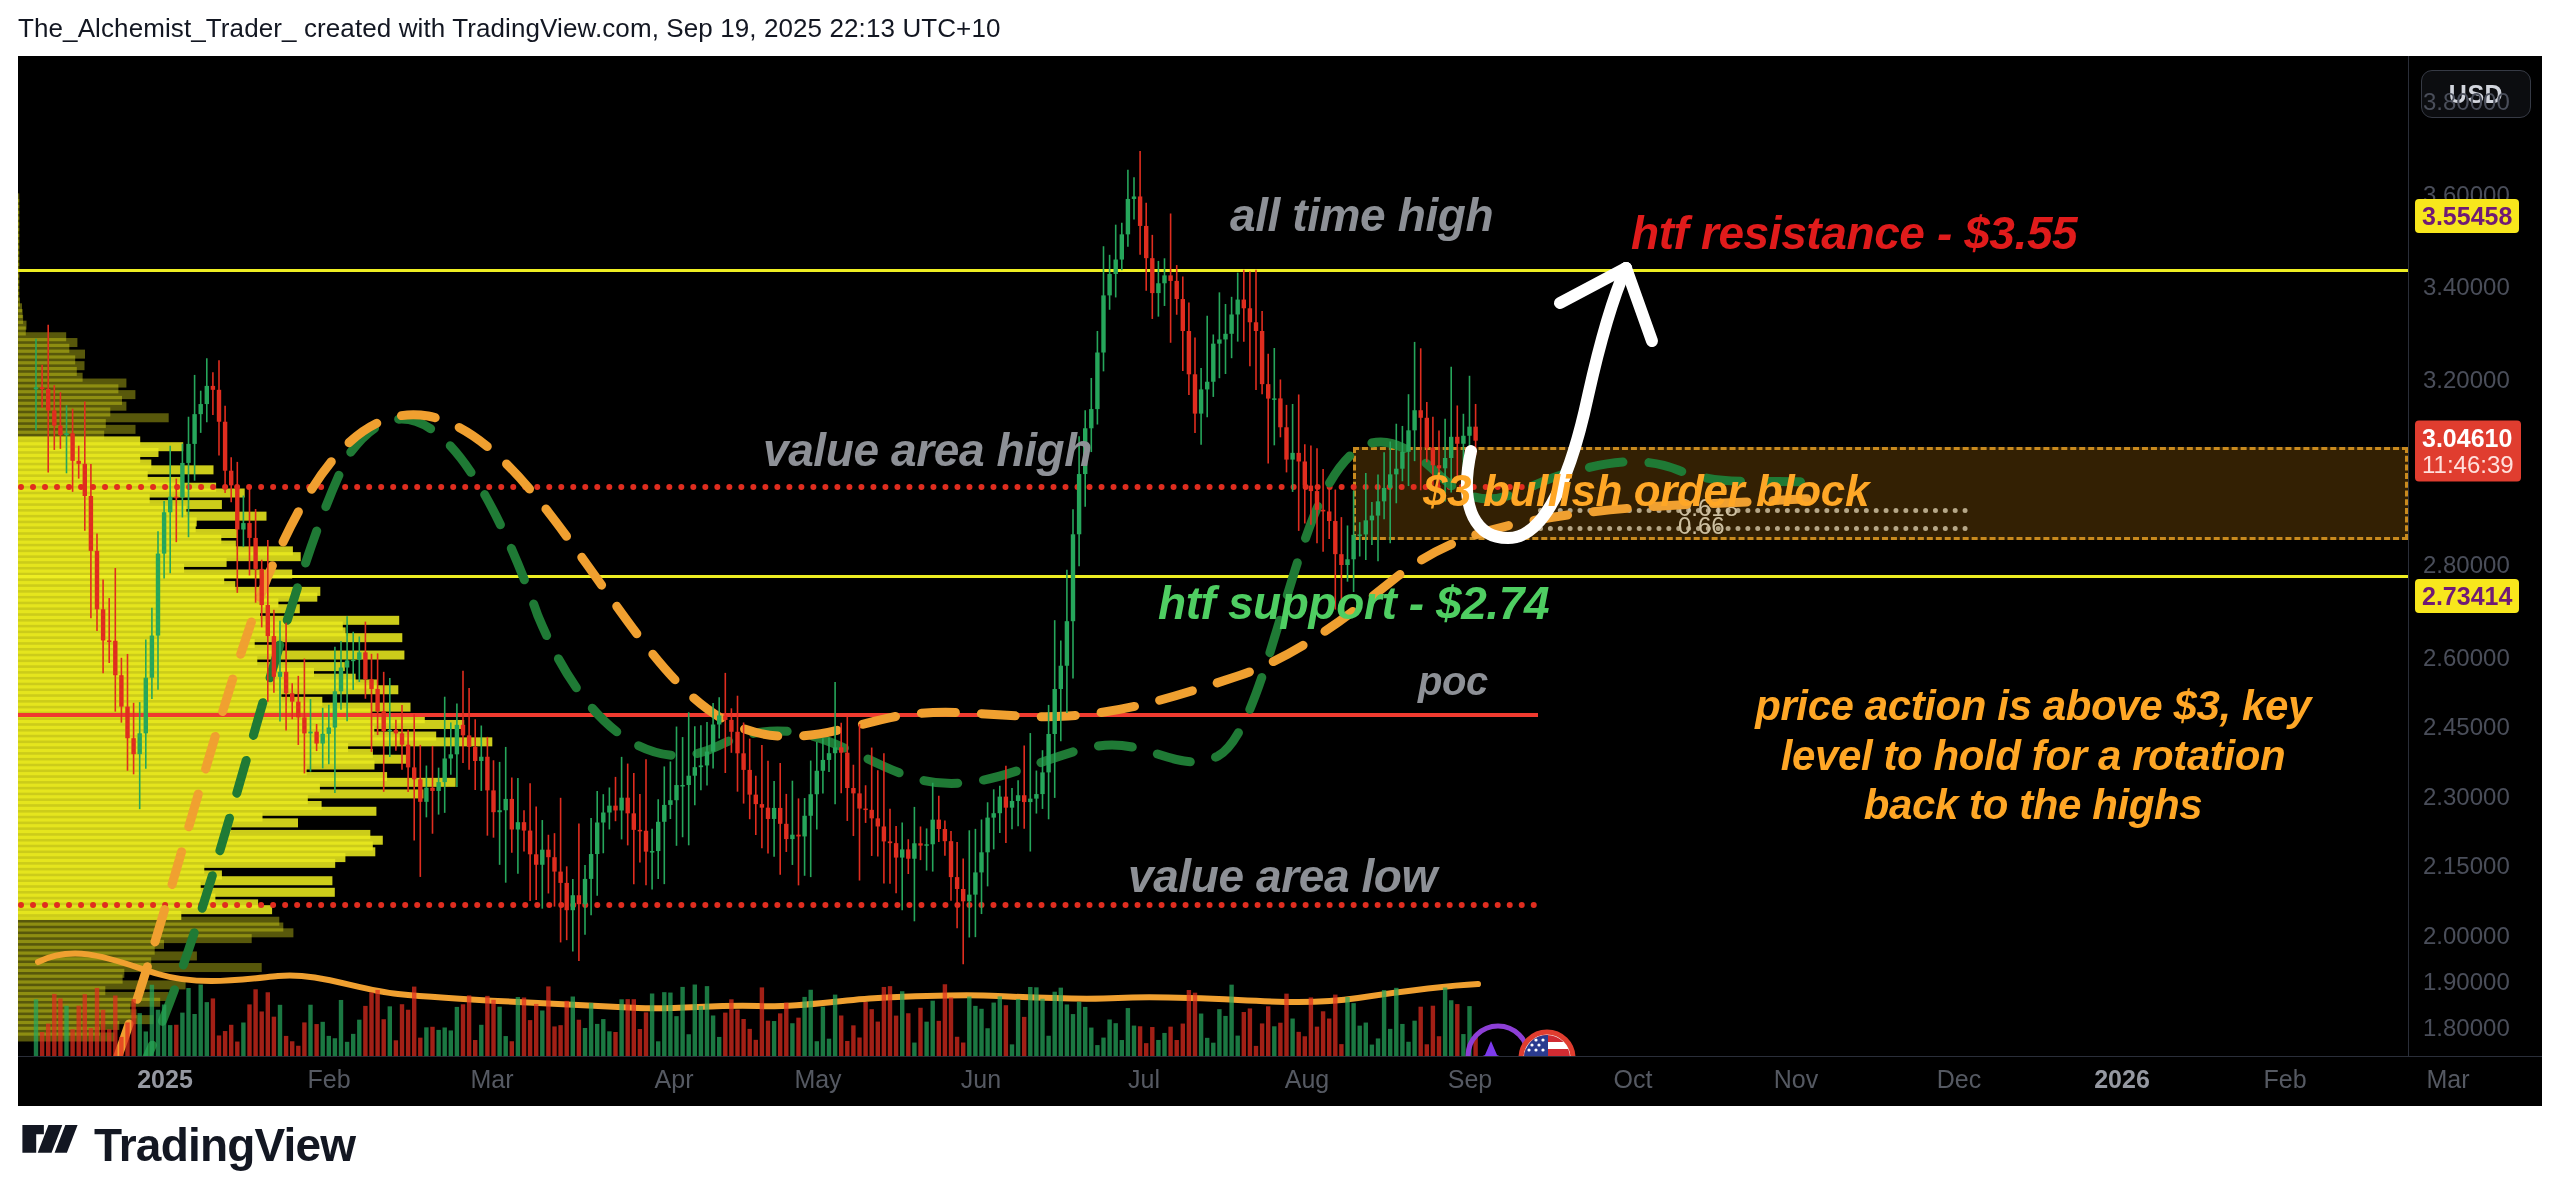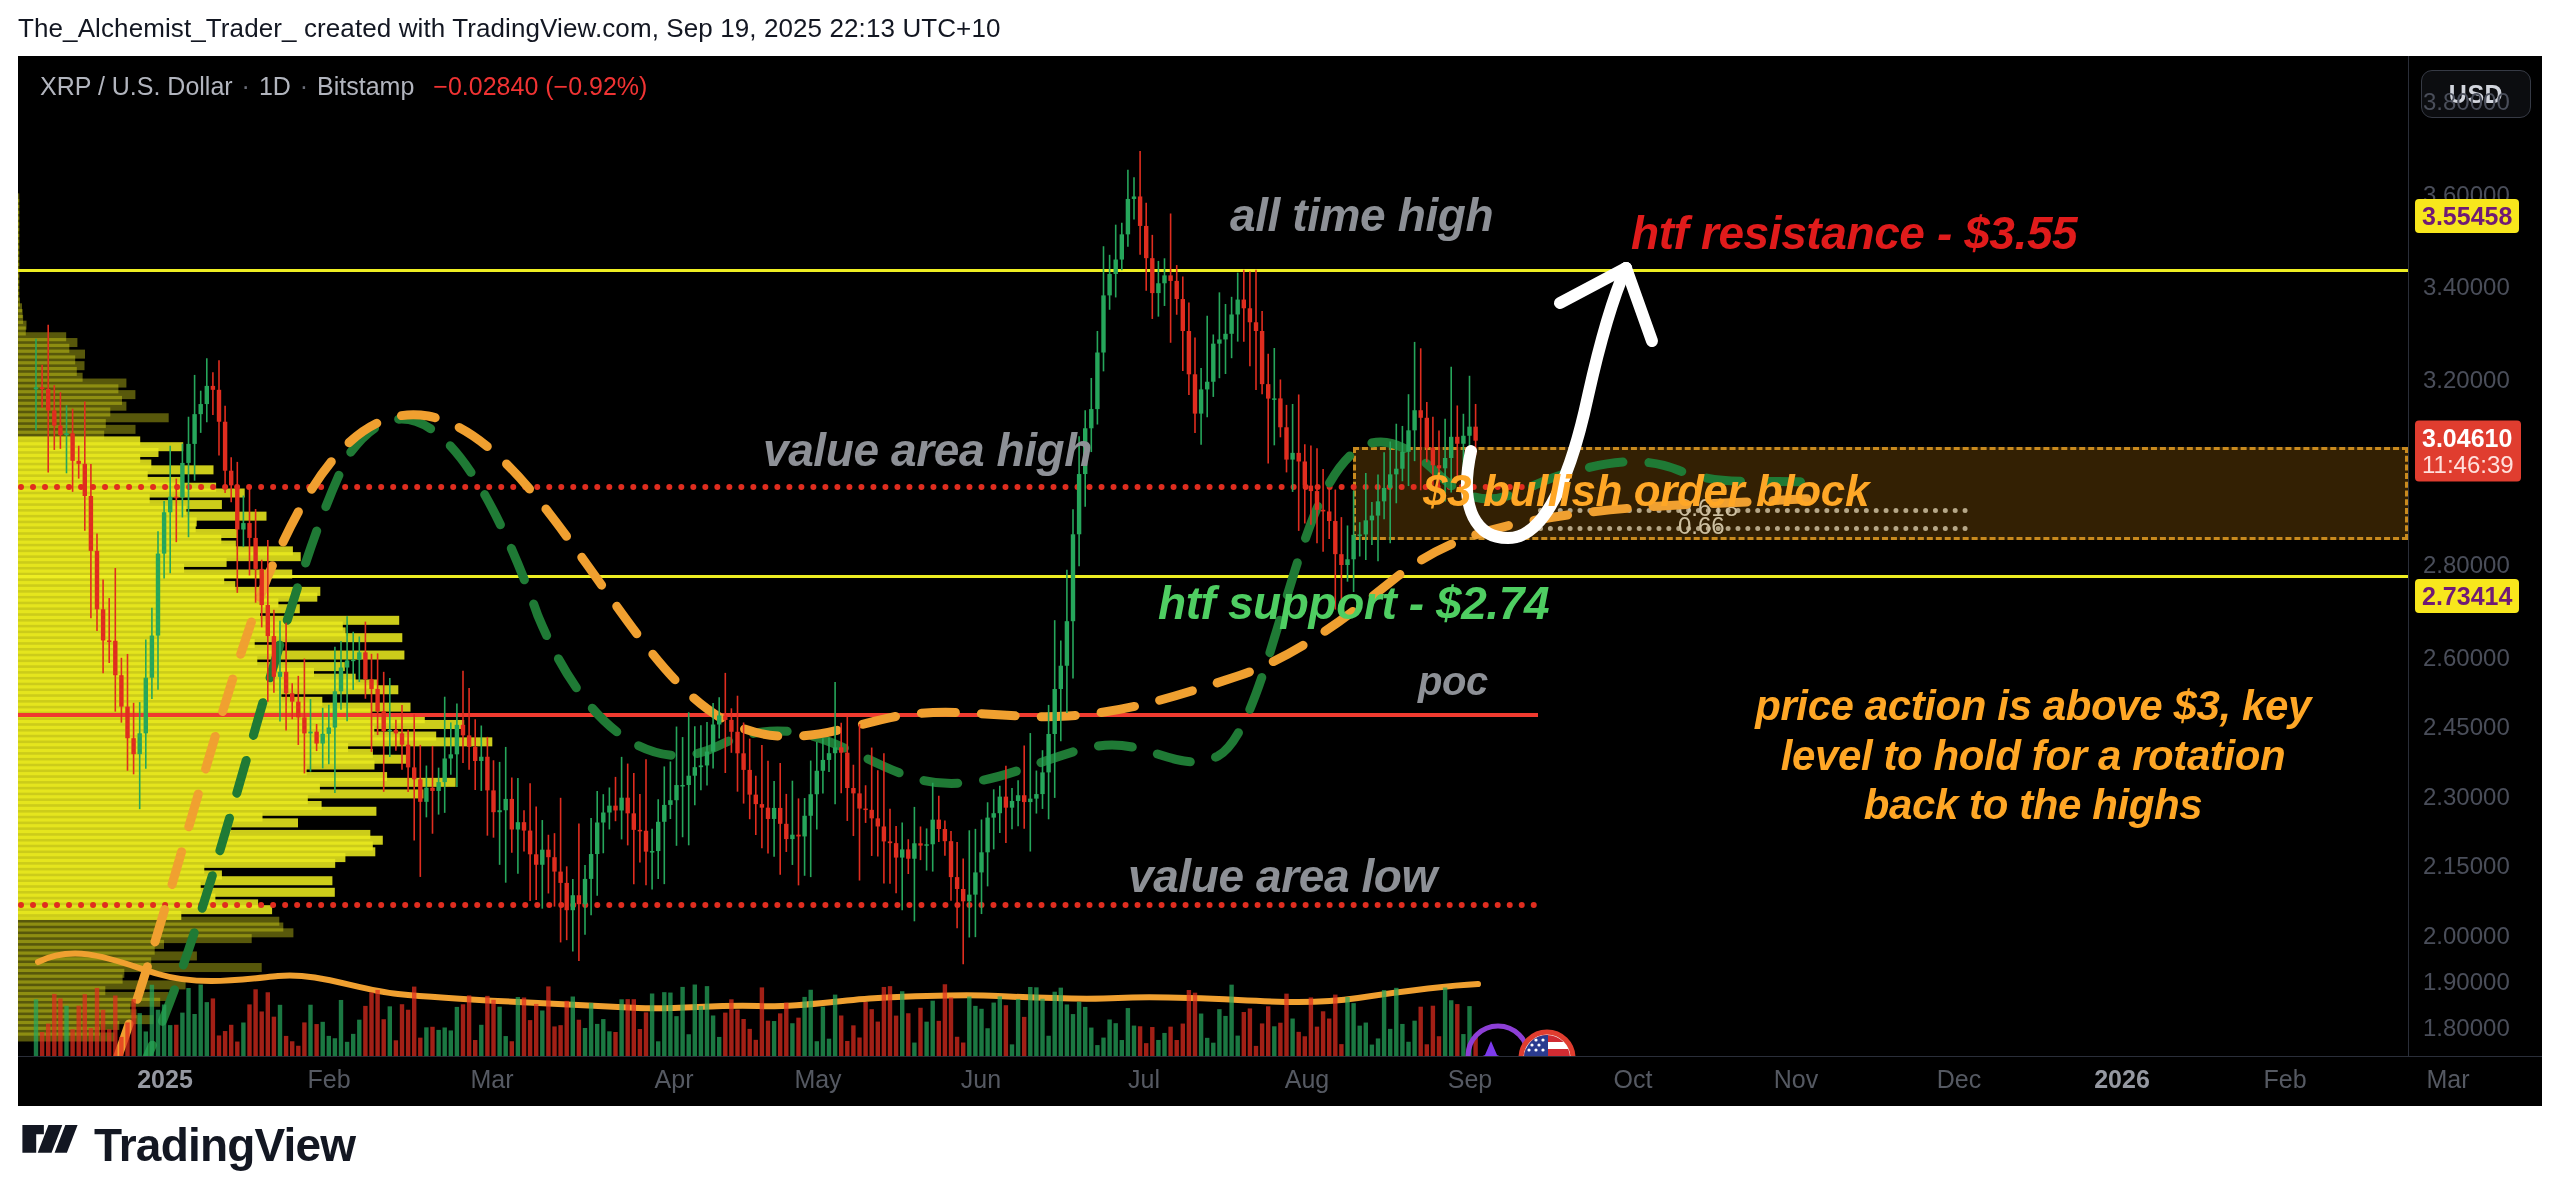--- a/index.html
+++ b/index.html
@@ -1044,28 +1044,20 @@
             <circle cx="1514" cy="989" r="1.6"></circle>
               <circle cx="1521" cy="989" r="1.6"></circle>
             <circle cx="1511" cy="994" r="1.6"></circle>
               <circle cx="1518" cy="994" r="1.6"></circle>
               <circle cx="1525" cy="994" r="1.6"></circle>
           </g>
         </g>
       </g>
     </svg>
 
-    <div id="legend">
-      <span class="sym">XRP / U.S. Dollar</span>
-      <span class="sep">·</span>
-      <span class="sym">1D</span>
-      <span class="sep">·</span>
-      <span class="sym">Bitstamp</span>
-      <span class="chg">−0.02840 (−0.92%)</span>
-    </div>
 
     <div class="anno gray" style="left:1212px;top:132px;">all time high</div>
     <div class="anno red" style="left:1613px;top:150px;">htf resistance - $3.55</div>
     <div class="anno gray" style="left:745px;top:367px;">value area high</div>
     <div class="anno orange" style="left:1405px;top:410px;">$3 bullish order block</div>
     <div class="anno green" style="left:1140px;top:520px;">htf support - $2.74</div>
     <div class="anno poc" style="left:1400px;top:603px;">poc</div>
     <div class="anno orange-para" style="left:1540px;top:625px;width:950px;">price action is above $3, key
 level to hold for a rotation
 back to the highs</div>

